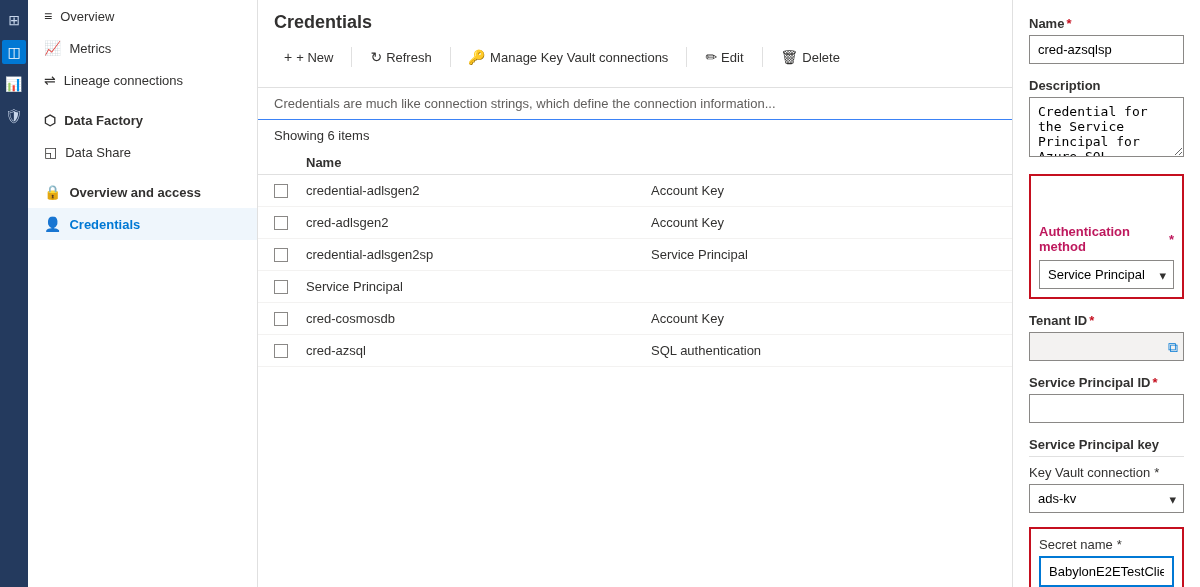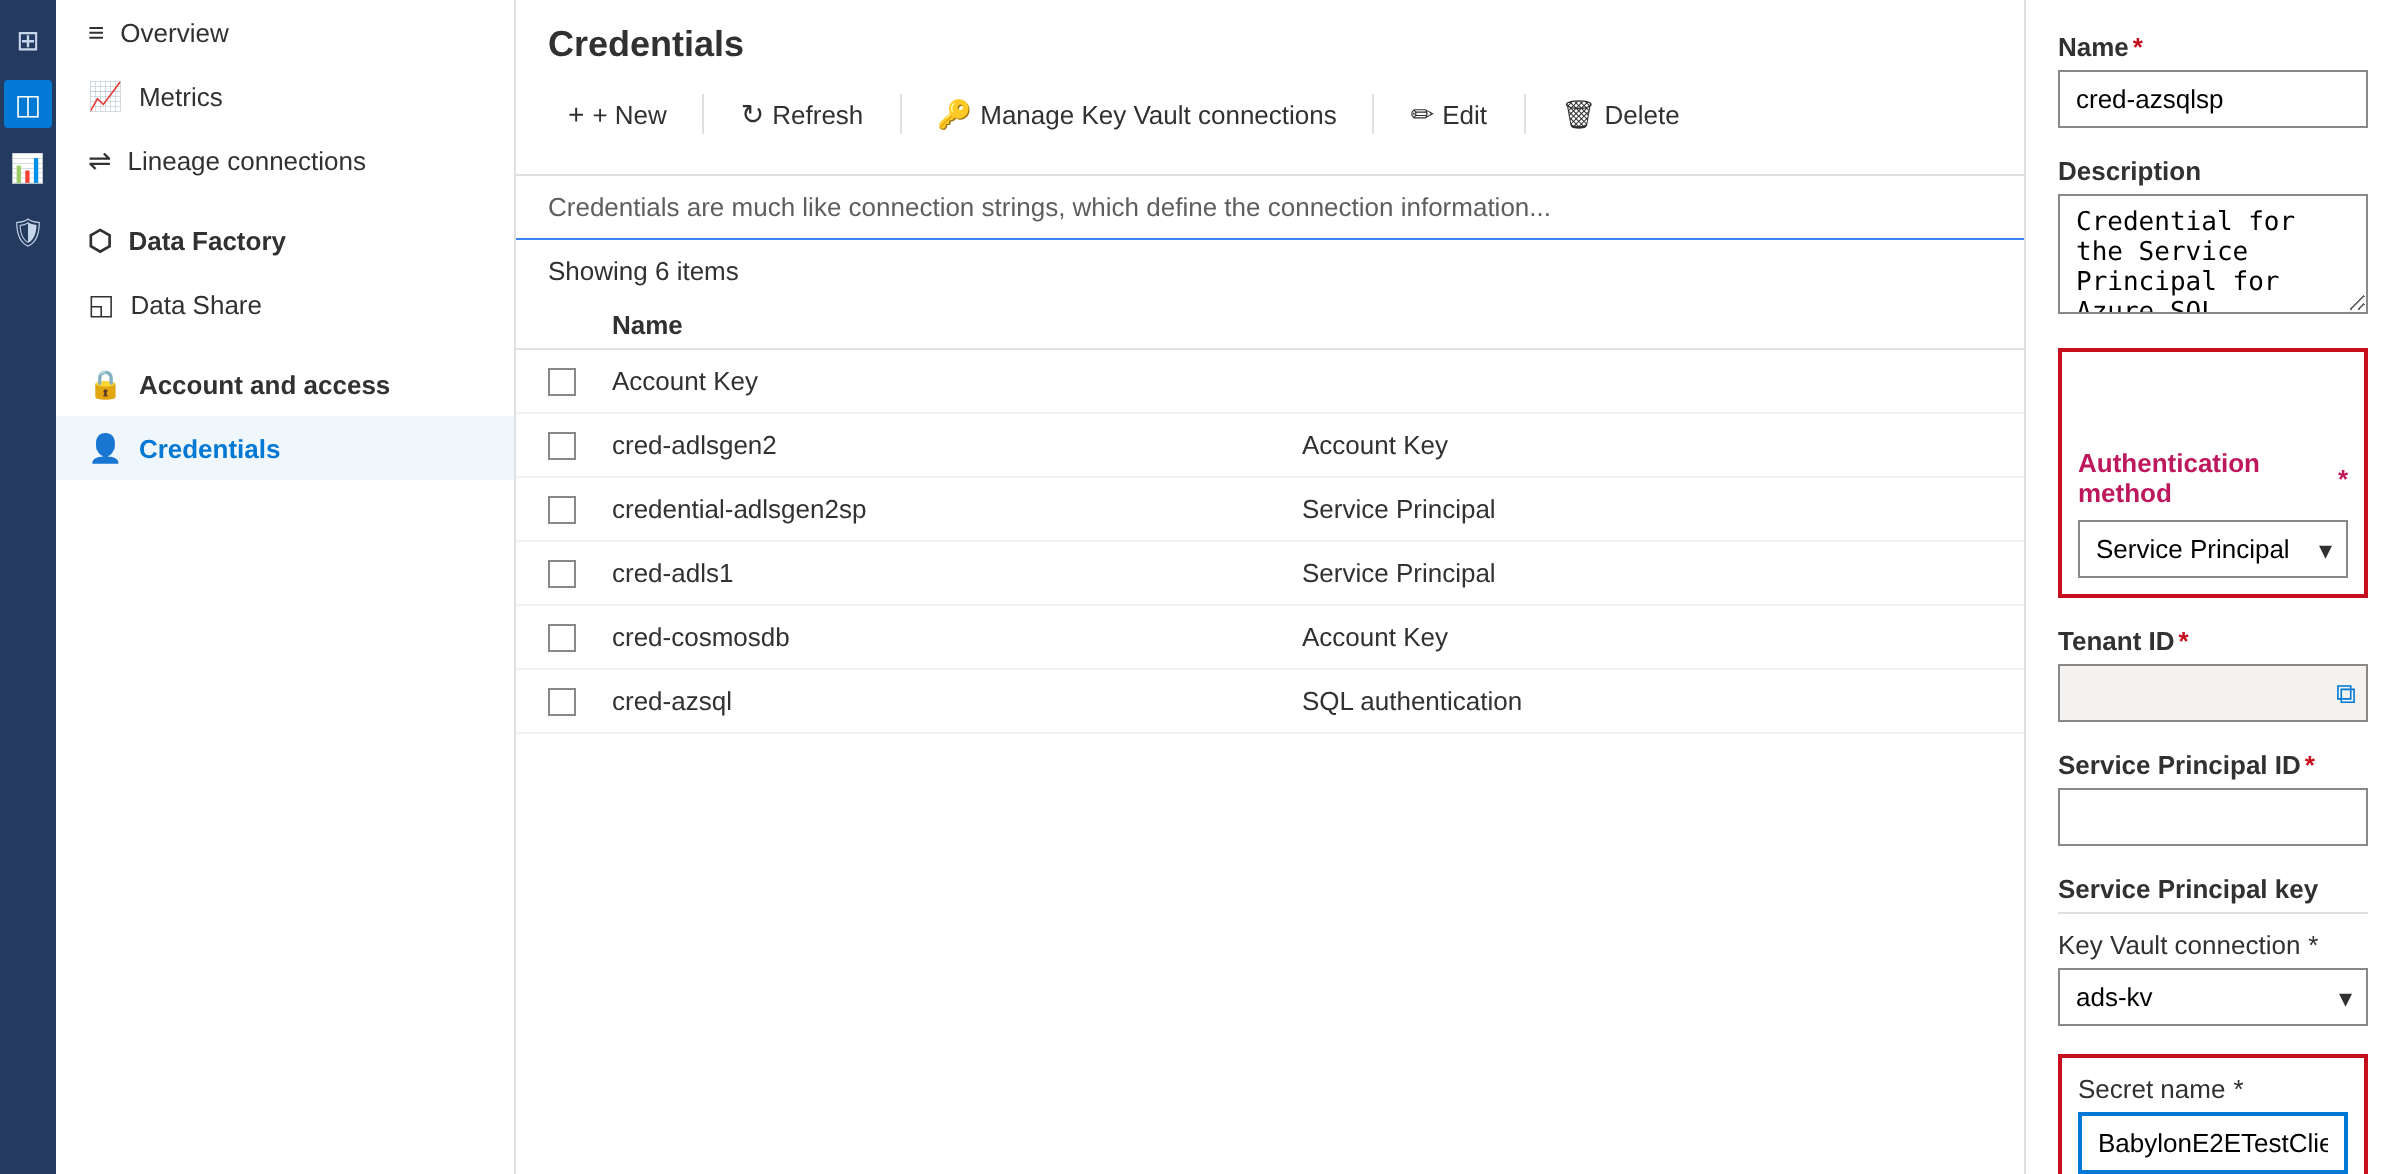--- a/index.html
+++ b/index.html
@@ -299,21 +299,21 @@
   <div class="sidebar-item section-header">
     <span class="sidebar-icon">⬡</span>
     <span>Data Factory</span>
   </div>
   <div class="sidebar-item">
     <span class="sidebar-icon">◱</span>
     <span>Data Share</span>
   </div>
   <div class="sidebar-item section-header">
     <span class="sidebar-icon">🔒</span>
-    <span>Account and access</span>
+    <span>Overview and access</span>
   </div>
   <div class="sidebar-item active">
     <span class="sidebar-icon">👤</span>
     <span>Credentials</span>
   </div>
 </div>
 
 <div class="main">
   <div class="credentials-panel">
 
@@ -351,41 +351,41 @@
       <div class="showing-count">Showing 6 items</div>
       <div class="table-header">
         <div></div>
         <div>Name</div>
       </div>
       <div class="table-body">
         <div class="table-row">
           <div>
               <div class="checkbox"></div>
             </div>
+          <div>credential-adlsgen2</div>
           <div>Account Key</div>
         </div>
         <div class="table-row">
           <div>
               <div class="checkbox"></div>
             </div>
           <div>cred-adlsgen2</div>
           <div>Account Key</div>
         </div>
         <div class="table-row">
           <div>
               <div class="checkbox"></div>
             </div>
           <div>credential-adlsgen2sp</div>
           <div>Service Principal</div>
         </div>
         <div class="table-row">
           <div>
               <div class="checkbox"></div>
             </div>
-          <div>cred-adls1</div>
           <div>Service Principal</div>
         </div>
         <div class="table-row">
           <div>
               <div class="checkbox"></div>
             </div>
           <div>cred-cosmosdb</div>
           <div>Account Key</div>
         </div>
         <div class="table-row">

